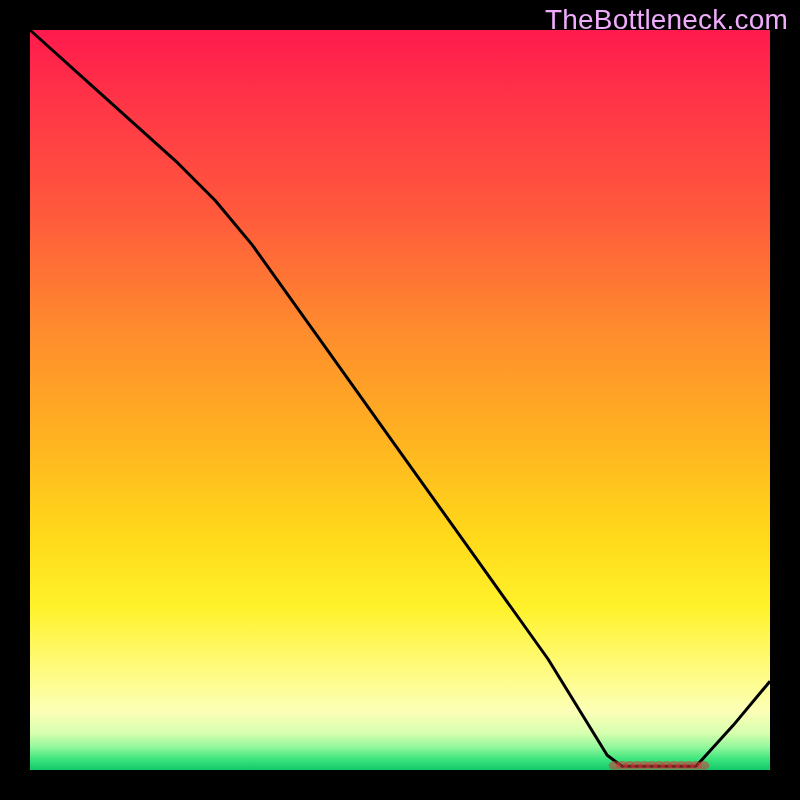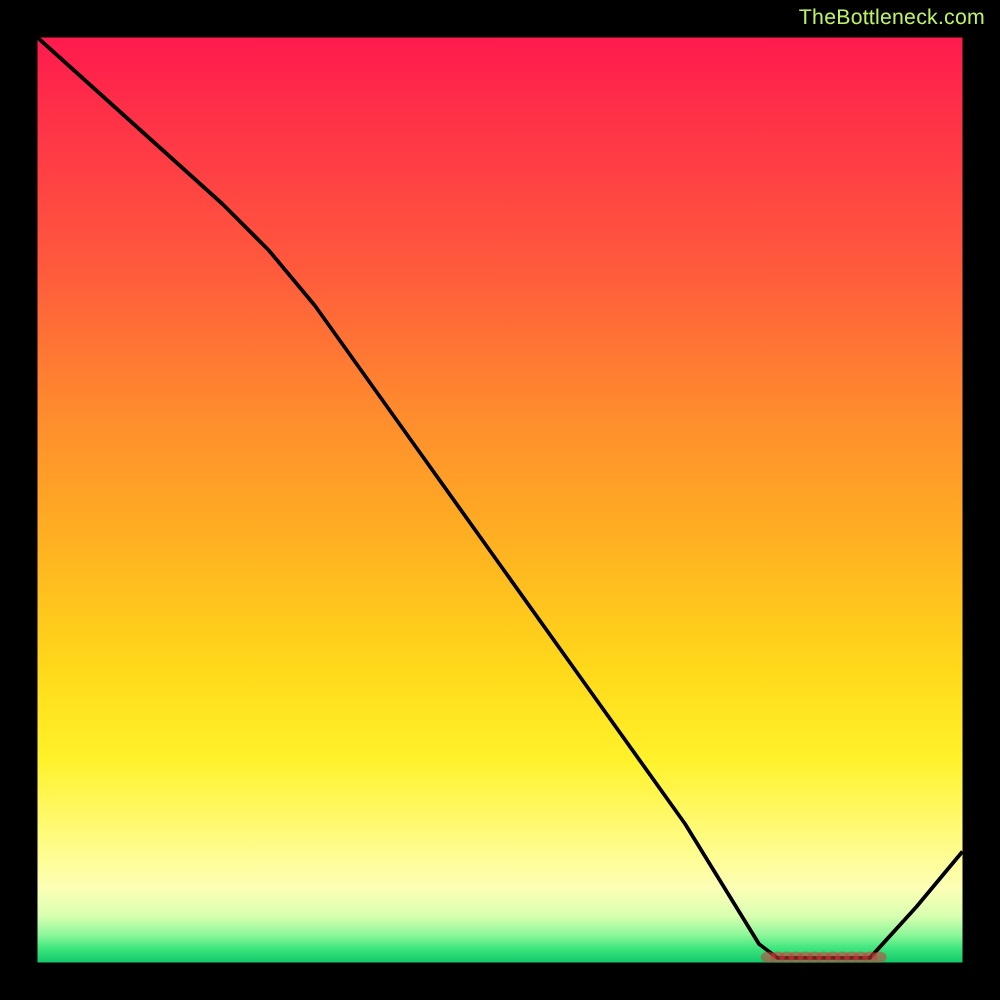--- a/index.html
+++ b/index.html
@@ -14,22 +14,22 @@
   .root {
     position: relative;
     width: 800px;
     height: 800px;
     background: #000;
   }
   .watermark {
     position: absolute;
     top: 4px;
     right: 12px;
-    color: #bef264;
-    font-size: 17px;
+    color: #f0abfc;
+    font-size: 28px;
     font-weight: 400;
     letter-spacing: 0.2px;
     user-select: none;
   }
   .plot-frame {
     position: absolute;
     left: 30px;
     top: 30px;
     width: 740px;
     height: 740px;

